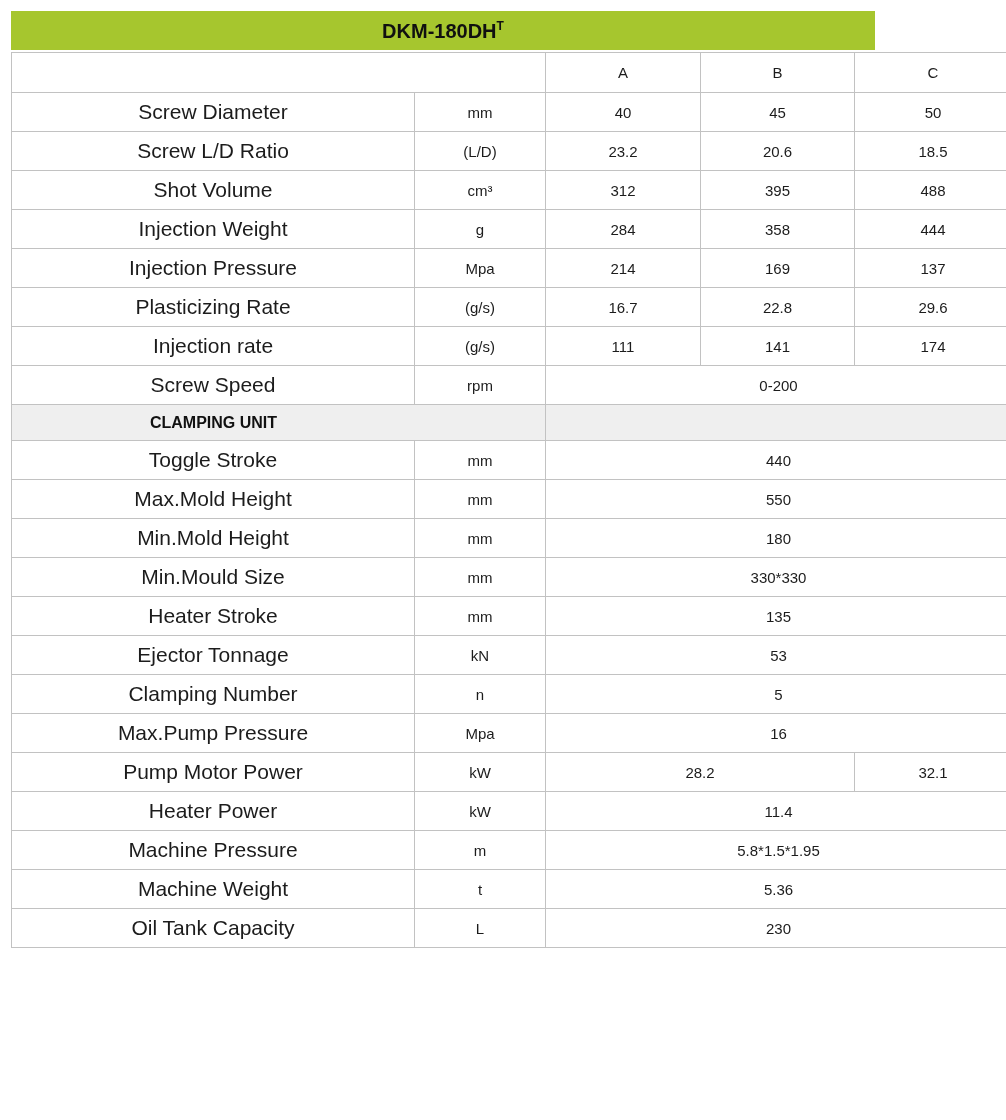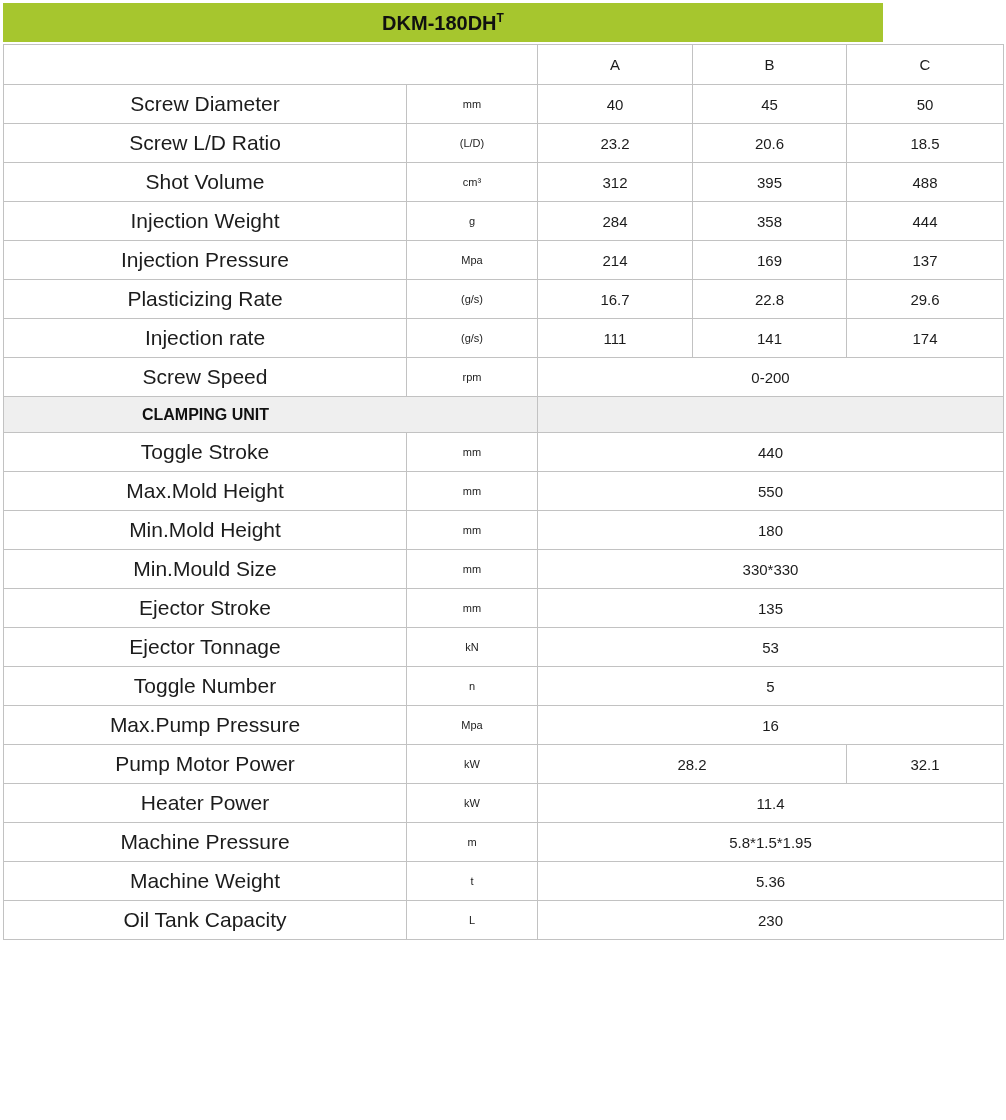--- a/index.html
+++ b/index.html
@@ -4,21 +4,21 @@
 <style>
   * { box-sizing: border-box; }
   html, body { margin: 0; padding: 0; background: #ffffff; }
   body {
     font-family: "Liberation Sans", sans-serif;
     color: #1c1c1c;
     width: 1006px;
   }
   .page {
     width: 886px;
-    padding: 3px;
+    padding: 11px;
   }
   .title-bar {
     height: 39px;
     background: #a6c62e;
     display: flex;
     align-items: center;
     justify-content: center;
     margin-bottom: 2px;
   }
   .title {
@@ -56,21 +56,21 @@
   .section-row .section-label-cell span {
     display: block;
     width: 403px;
     text-align: center;
     font-weight: bold;
     font-size: 16px;
     color: #111111;
   }
   .data-row td { height: 39px; background: #ffffff; }
   .data-row .label-cell { font-size: 21px; }
-  .data-row .unit-cell { font-size: 11px; }
+  .data-row .unit-cell { font-size: 15px; }
   .data-row .value-cell { font-size: 15px; }
 </style>
 </head>
 <body>
 
 <div class="page">
 
   <div class="title-bar">
     <div class="title">
       <span>DKM-180DH</span><sup>T</sup>
@@ -168,31 +168,31 @@
           <td class="label-cell">Min.Mold Height</td>
           <td class="unit-cell">mm</td>
           <td class="value-cell" colspan="3">180</td>
         </tr>
         <tr class="data-row">
           <td class="label-cell">Min.Mould Size</td>
           <td class="unit-cell">mm</td>
           <td class="value-cell" colspan="3">330*330</td>
         </tr>
         <tr class="data-row">
-          <td class="label-cell">Ejector Stroke</td>
+          <td class="label-cell">Heater Stroke</td>
           <td class="unit-cell">mm</td>
           <td class="value-cell" colspan="3">135</td>
         </tr>
         <tr class="data-row">
           <td class="label-cell">Ejector Tonnage</td>
           <td class="unit-cell">kN</td>
           <td class="value-cell" colspan="3">53</td>
         </tr>
         <tr class="data-row">
-          <td class="label-cell">Toggle Number</td>
+          <td class="label-cell">Clamping Number</td>
           <td class="unit-cell">n</td>
           <td class="value-cell" colspan="3">5</td>
         </tr>
         <tr class="data-row">
           <td class="label-cell">Max.Pump Pressure</td>
           <td class="unit-cell">Mpa</td>
           <td class="value-cell" colspan="3">16</td>
         </tr>
         <tr class="data-row">
           <td class="label-cell">Pump Motor Power</td>

